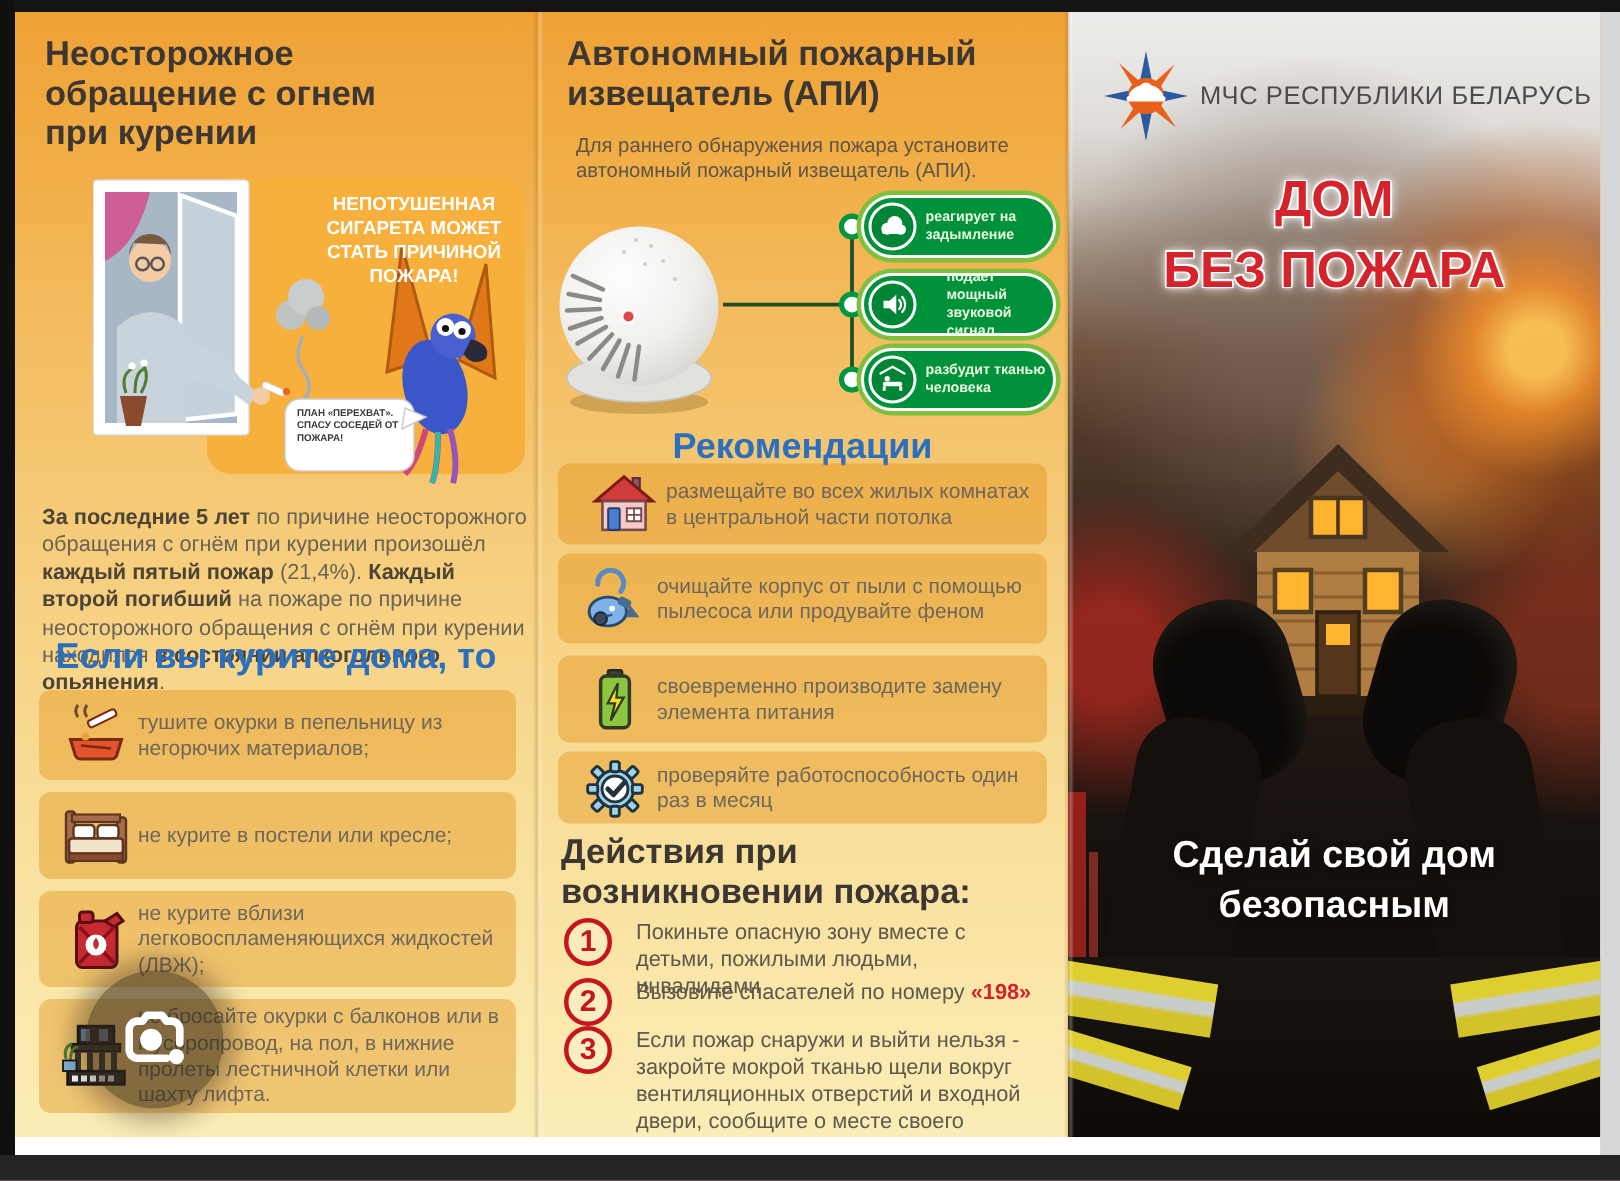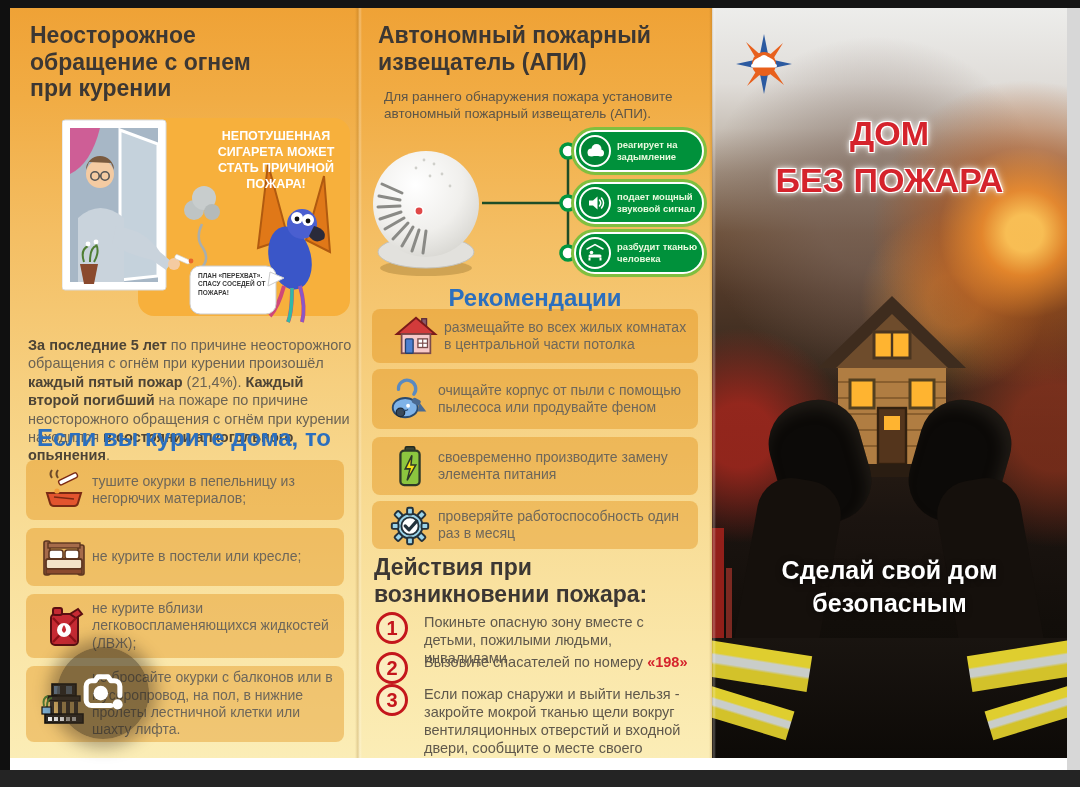--- a/index.html
+++ b/index.html
@@ -52,21 +52,21 @@
   .det-title { position:absolute; left:20px; top:14px; width:310px; font-size:23px; }
   .det-sub { position:absolute; left:26px; top:80px; width:302px; font-size:13.5px; line-height:1.26; color:#5d5548; }
   .detector { position:absolute; left:8px; top:118px; }
   .connector { position:absolute; left:124px; top:128px; }
   .badge { position:absolute; left:216px; width:130px; height:42px; border-radius:21px;
     background:#00913b; border:2px solid #ffffff; box-shadow:0 0 0 3px #7fbf3f, 0 1px 3px rgba(90,50,0,.35);
     display:flex; align-items:center; padding-left:3px; }
   .badge-ic { flex:0 0 32px; height:32px; border-radius:50%; background:#008536; border:2px solid #fff;
     display:flex; align-items:center; justify-content:center; }
   .badge-tx { font-size:9.5px; line-height:1.25; color:#eafadf; font-weight:bold; margin-left:6px; width:82px; }
-  .bdg1 { top:122px; } .bdg2 { top:174px; } .bdg3 { top:224px; }
+  .bdg1 { top:122px; } .bdg2 { top:174px;gap:14px; } .bdg3 { top:224px; }
   .rec-heading { position:absolute; left:0; top:276px; width:100%; text-align:center; font-size:24px; }
   .rec1 { left:14px; top:301px; width:326px; height:54px;padding-left:16px; }
   .rec2 { left:14px; top:361px; width:326px; height:60px; }
   .rec3 { left:14px; top:429px; width:326px; height:58px; }
   .rec4 { left:14px; top:493px; width:326px; height:48px; }
   .actions-heading { position:absolute; left:16px; top:546px; width:290px; font-size:23px; }
   .action { position:absolute; display:flex; align-items:flex-start; }
   .a1 { left:18px; top:604px; } .a2 { left:18px; top:644px; } .a3 { left:18px; top:676px; }
   .a-num { flex:0 0 32px; height:32px; border-radius:50%; border:3px solid #c4161c; color:#c4161c;
     font-weight:800; font-size:20px; display:flex; align-items:center; justify-content:center; margin-right:16px; background:rgba(255,255,255,0.25); }
@@ -450,20 +450,21 @@
         <div class="stripe st4"></div>
 
         <svg class="logo" width="60" height="64" viewBox="0 0 60 64">
           <polygon points="12,10 31,27 49,11 36,32 50,53 31,38 13,54 26,33" fill="#e8601c"></polygon>
           <polygon points="30,2 35,27 58,32 35,37 30,62 25,37 2,32 25,27" fill="#2c5aa0"></polygon>
           <circle cx="30" cy="32" r="12" fill="#e8601c"></circle>
           <path d="M18.5 33 a11.5 8.5 0 0 1 23 0 z" fill="#ffffff"></path>
           <rect x="17" y="32" width="26" height="3.6" rx="1.8" fill="#ffffff"></rect>
           <path d="M26 25 q4 -4 8 0 z" fill="#ffffff"></path>
         </svg>
+        <div class="org">МЧС РЕСПУБЛИКИ БЕЛАРУСЬ</div>
 
         <div class="cover-title">
           <div>ДОМ</div>
           <div>БЕЗ ПОЖАРА</div>
         </div>
 
         <div class="slogan">
           <div>Сделай свой дом</div>
           <div>безопасным</div>
         </div>

